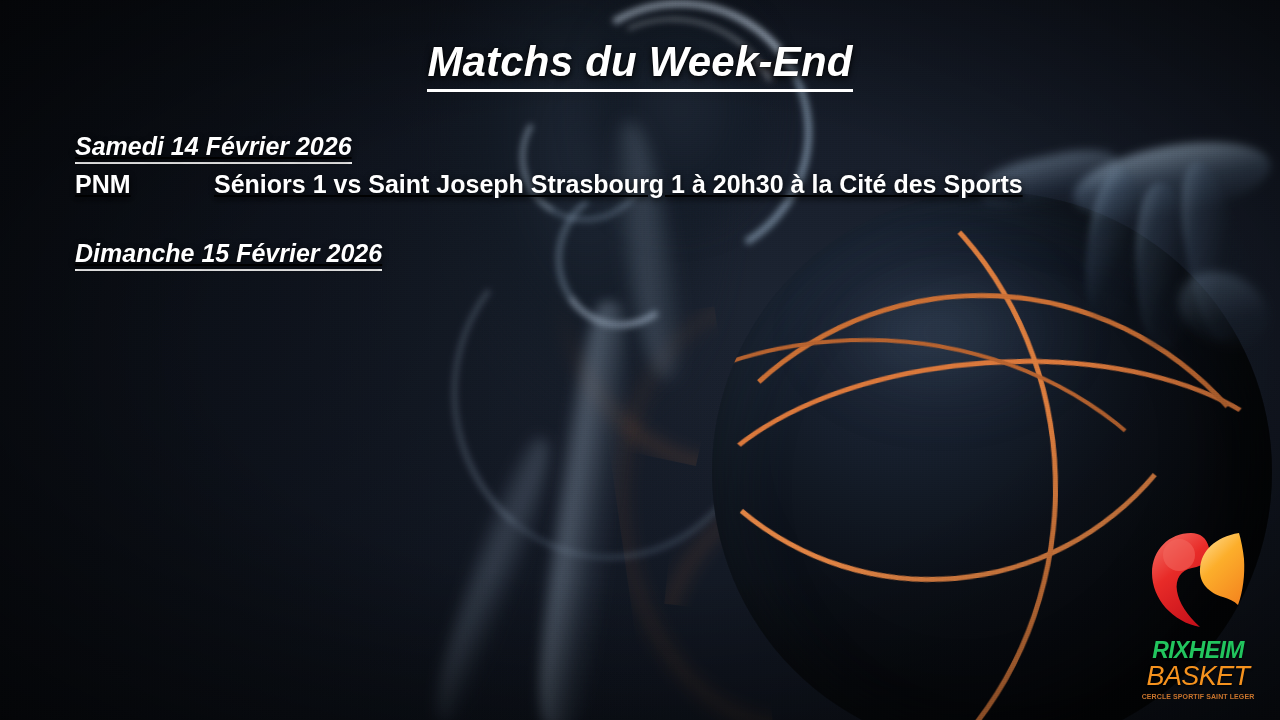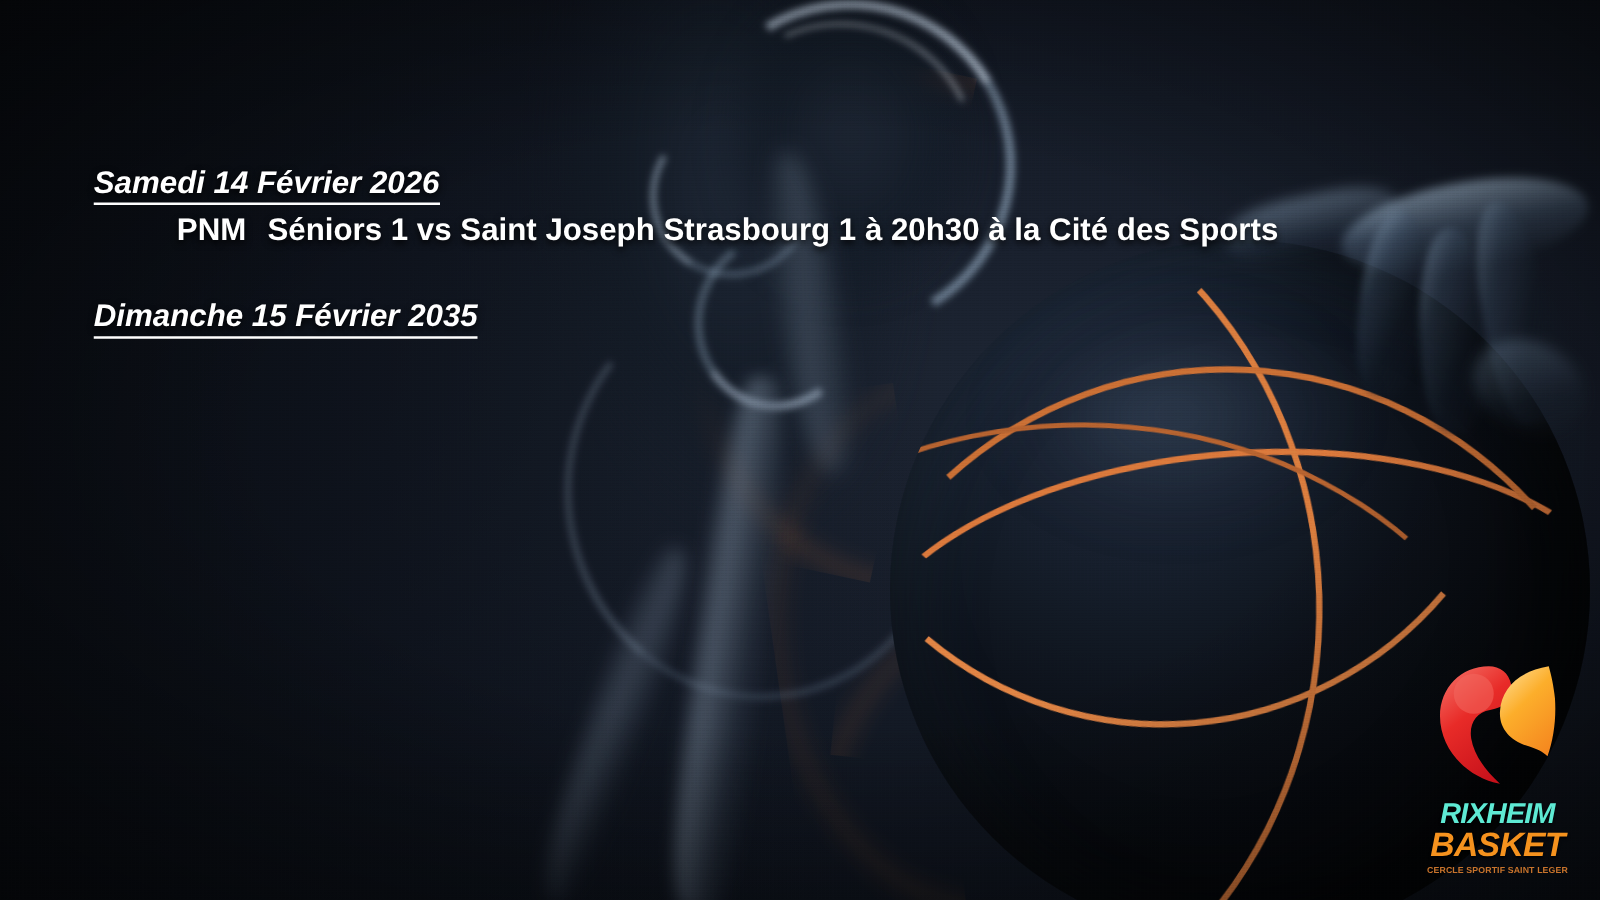--- a/index.html
+++ b/index.html
@@ -311,20 +311,21 @@
   .poster-title .u {
     border-bottom: 3px solid #ffffff;
     padding-bottom: 4px;
   }
 
   .blocks {
     position: absolute;
     left: 75px;
     top: 131px;
     right: 57px;
+    text-decoration: underline;
   }
 
   .day-block { margin-bottom: 38px; }
   .day-block:last-child { margin-bottom: 0; }
 
   .day-heading {
     color: #ffffff;
     font-size: 25px;
     font-weight: bold;
     font-style: italic;
@@ -339,21 +340,20 @@
 
   .match-row {
     display: flex;
     align-items: baseline;
     color: #ffffff;
     font-size: 25px;
     font-weight: bold;
     line-height: 1.3;
     text-shadow: 0 2px 6px rgba(0,0,0,0.92);
     margin-top: 6px;
-    text-align: right;
   }
   .match-cat {
     width: 122px;
     flex: 0 0 122px;
     white-space: nowrap;
   }
   .match-desc { white-space: nowrap; margin-left: 17px; }
 
   
   .logo {
@@ -370,27 +370,27 @@
     height: 108px;
     margin: 0 auto 4px auto;
   }
   .logo-mark svg { display: block; }
 
   .logo-word-1 {
     font-size: 23px;
     font-weight: bold;
     font-style: italic;
     letter-spacing: -0.6px;
-    color: #5eead4;
+    color: #22c55e;
     line-height: 1.0;
     text-shadow: 0 1px 2px rgba(0,0,0,0.8);
   }
   .logo-word-2 {
     font-size: 27px;
-    font-weight: bold;
+    font-weight: normal;
     font-style: italic;
     letter-spacing: -0.6px;
     color: #f5921e;
     line-height: 1.02;
     margin-top: 1px;
     text-shadow: 0 1px 2px rgba(0,0,0,0.8);
   }
   .logo-tag {
     font-size: 7px;
     font-weight: bold;
@@ -442,36 +442,39 @@
       <div class="thumb"></div>
     </div>
 
     <div class="bg-leftfall"></div>
     <div class="bg-vignette"></div>
     <div class="grain"></div>
   </div>
 
   <div class="content">
 
+    <div class="poster-title">
+      <span class="u">Matchs du Week-End</span>
+    </div>
 
     <div class="blocks">
 
       <div class="day-block">
         <div class="day-heading">
           <span class="u">Samedi 14 Février 2026</span>
         </div>
         <div class="match-row">
           <span class="match-cat">PNM</span>
           <span class="match-desc">Séniors 1 vs Saint Joseph Strasbourg 1 à 20h30 à la Cité des Sports</span>
         </div>
       </div>
 
       <div class="day-block">
         <div class="day-heading">
-          <span class="u">Dimanche 15 Février 2035</span>
+          <span class="u">Dimanche 15 Février 2026</span>
         </div>
       </div>
 
     </div>
 
     <div class="logo">
       <div class="logo-mark">
         <svg width="110" height="108" viewBox="0 0 110 108" aria-hidden="true">
           <defs>
             <linearGradient id="gRed" x1="0.25" y1="0" x2="0.75" y2="1">

